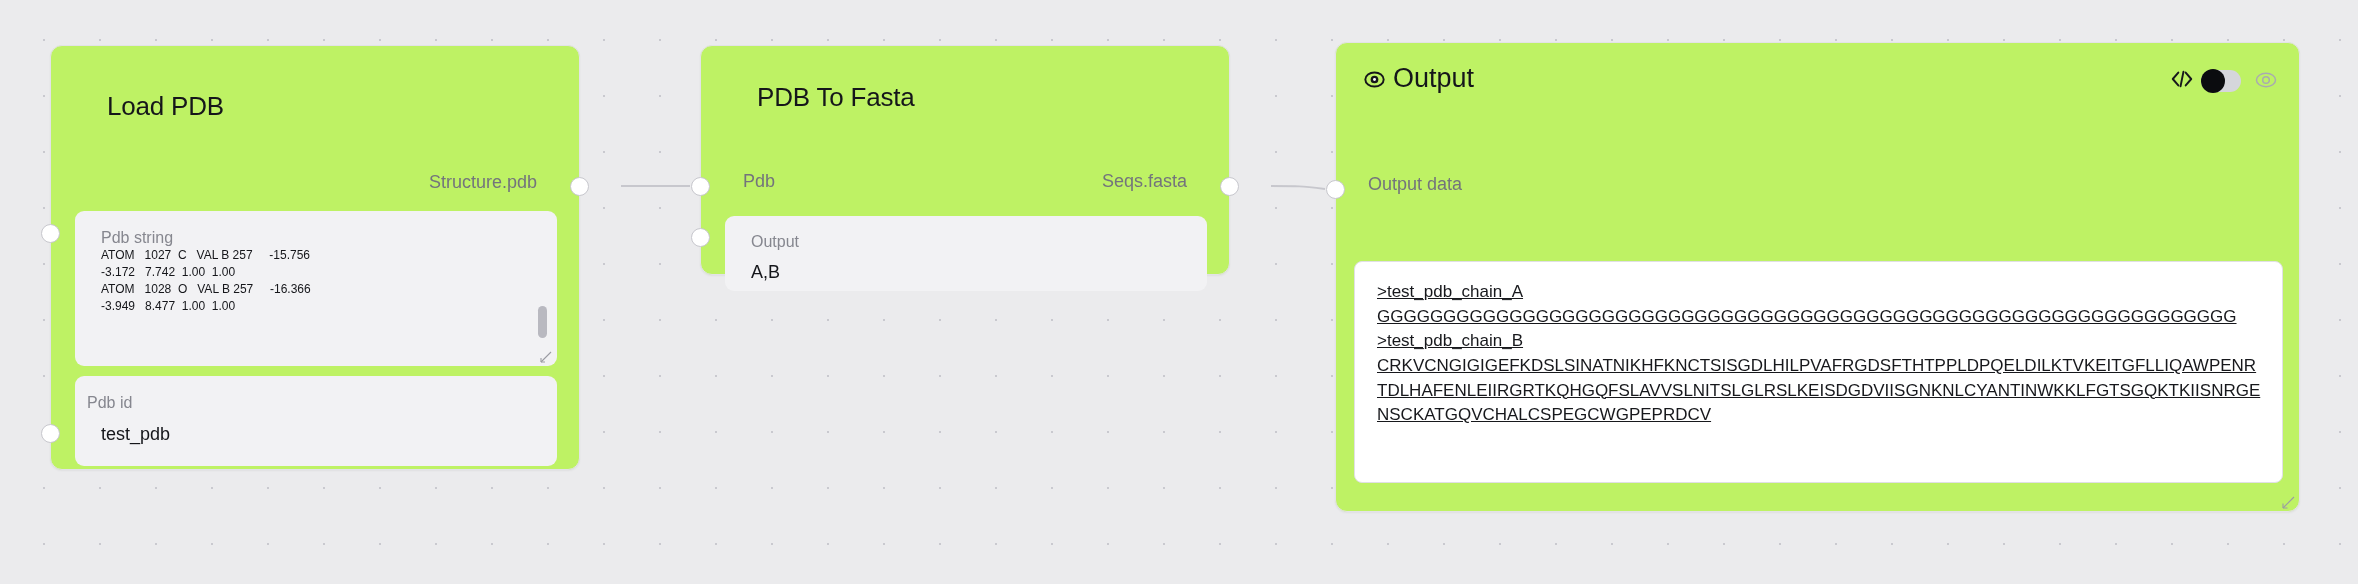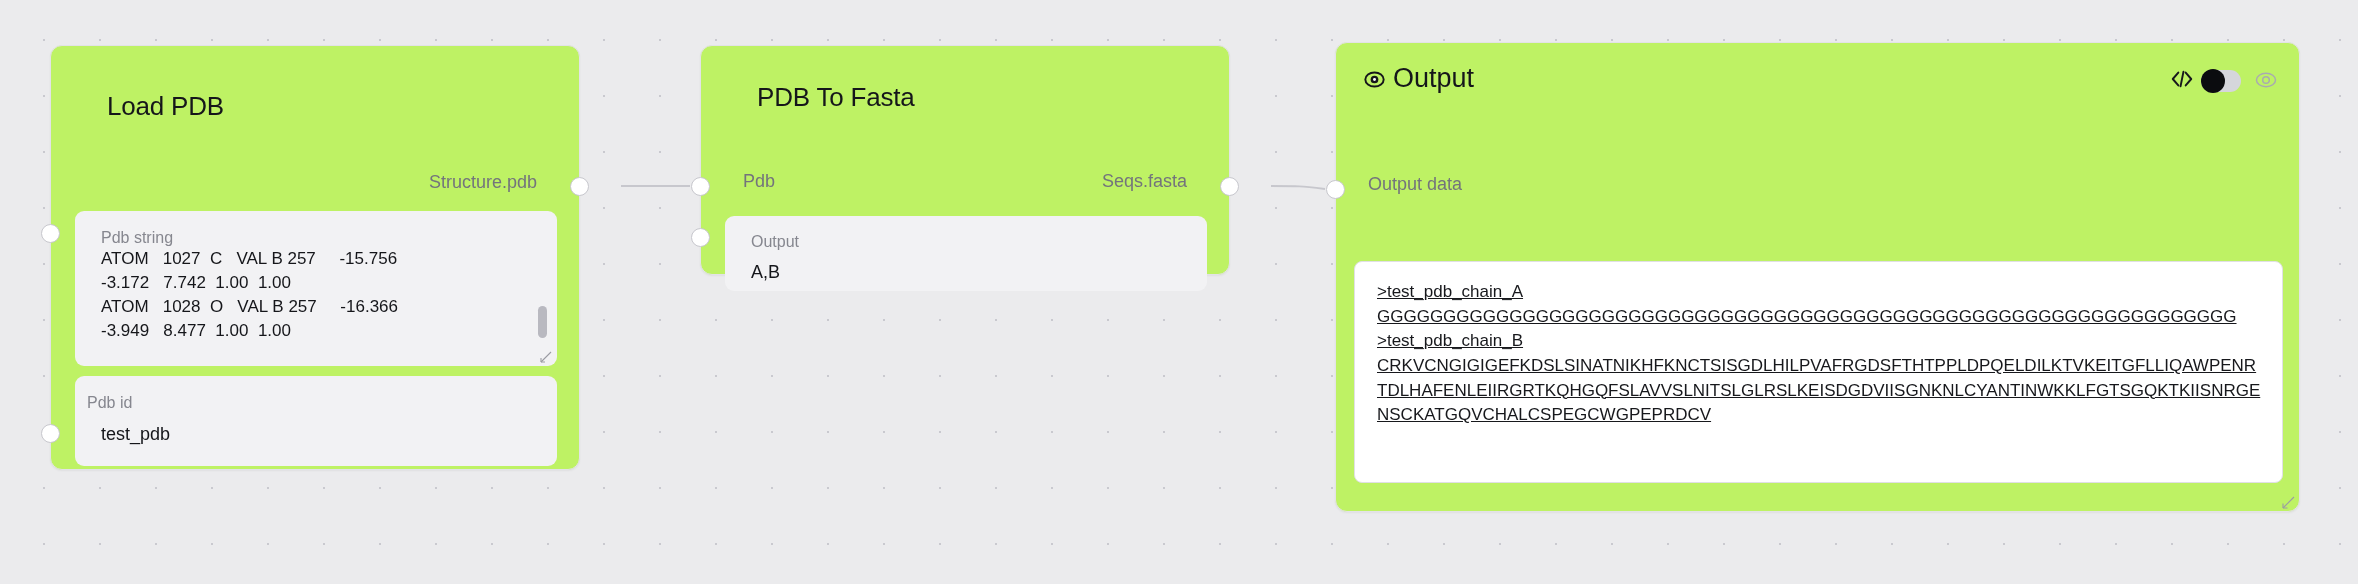--- a/index.html
+++ b/index.html
@@ -74,21 +74,21 @@
   #lp-out-port  { right: -10px; top: 131px; }
   #lp-in-port-1 { left: -10px; top: 178px; }
   #lp-in-port-2 { left: -10px; top: 378px; }
 
   #lp-field-pdbstring {
     position: absolute; left: 24px; top: 165px; width: 482px; height: 155px;
   }
   #lp-field-pdbstring .field-label { position: absolute; left: 26px; top: 19px; z-index: 2; }
   #lp-pdbstring-text {
     position: absolute; left: 26px; top: 36px; right: 26px;
-    font-size: 17px; color: #15161a; line-height: 1.42; white-space: pre;
+    font-size: 12px; color: #15161a; line-height: 1.42; white-space: pre;
   }
   #lp-scroll-thumb {
     position: absolute; right: 10px; top: 95px; width: 9px; height: 32px;
     border-radius: 5px; background: #b9b9c0;
   }
   .resize-grip {
     position: absolute; right: 5px; bottom: 3px;
     width: 12px; height: 12px; color: #9b9ca3;
   }
 

